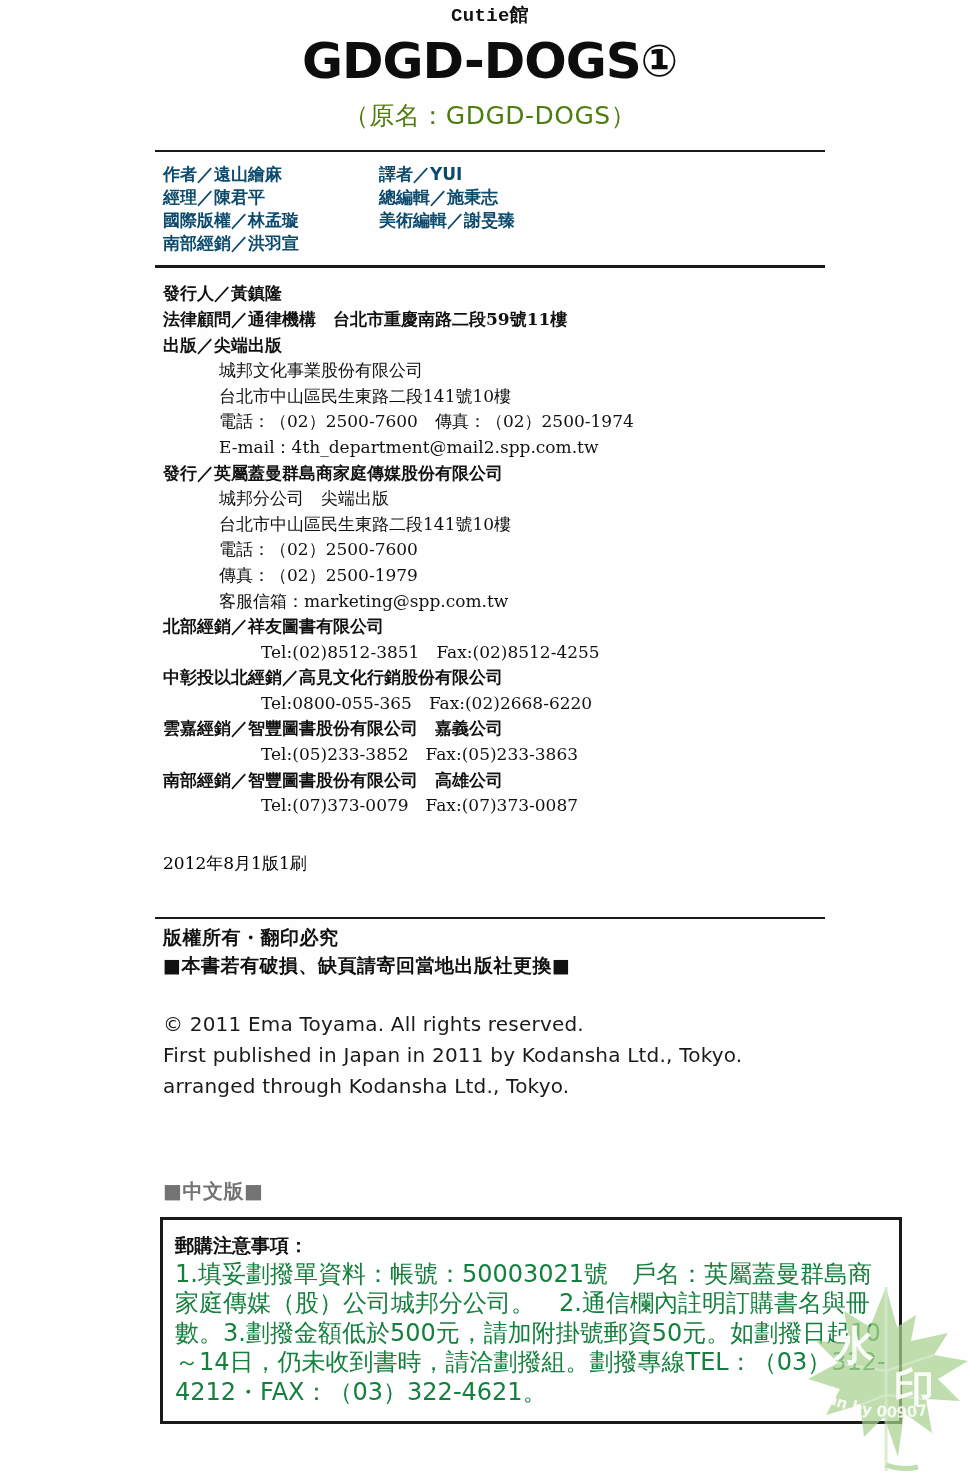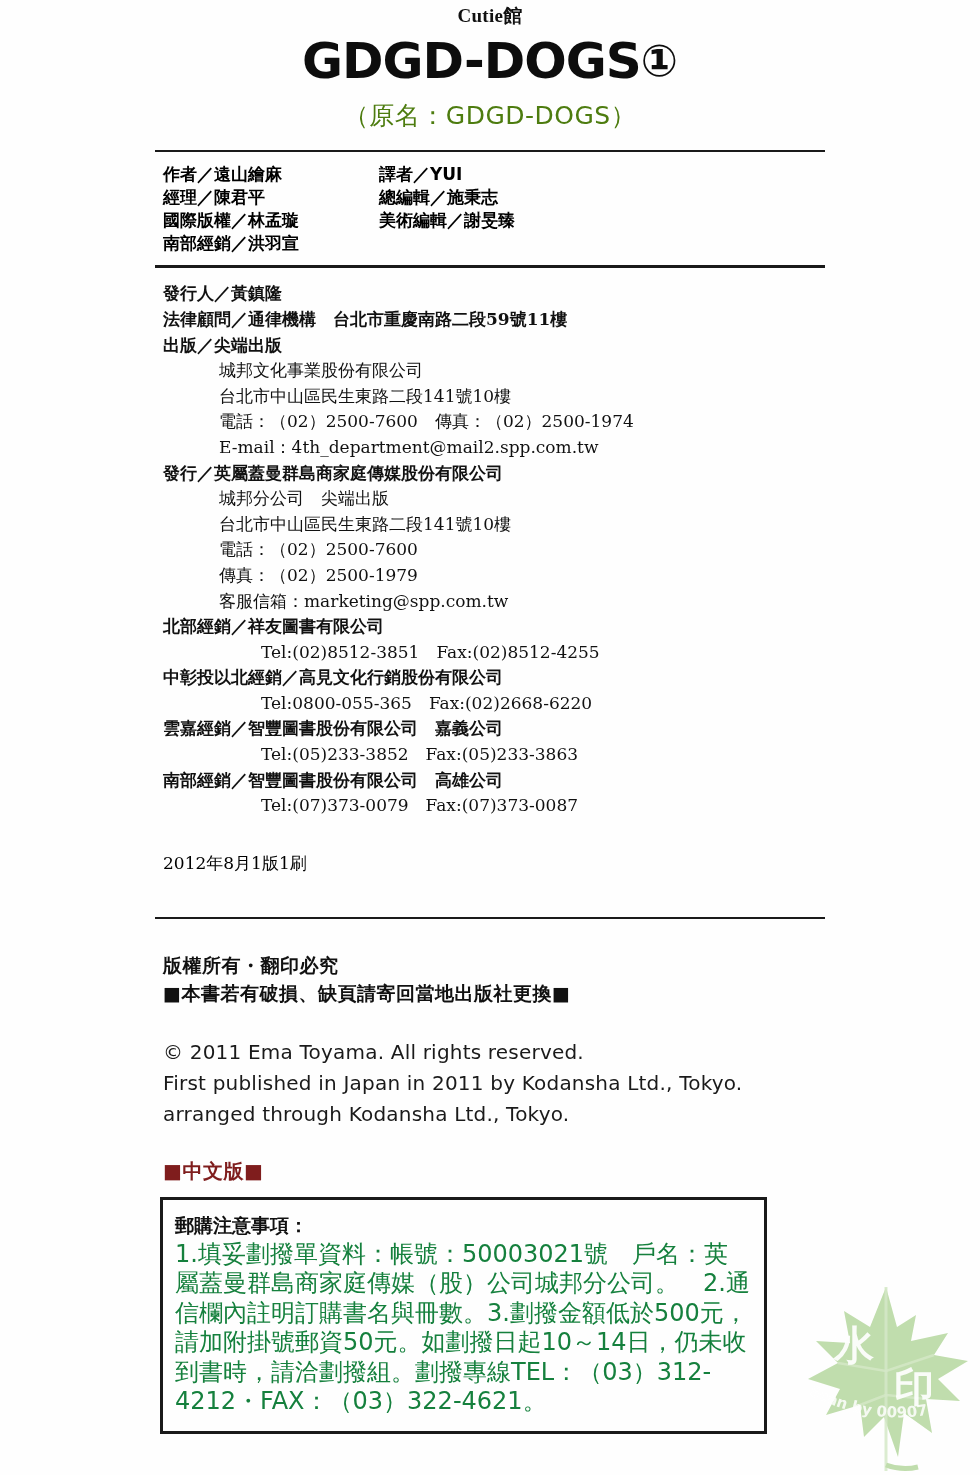--- a/index.html
+++ b/index.html
@@ -23,21 +23,21 @@
     inset: 0;
     background: #fefefe;
   }
 
   
   .header {
     padding-top: 6px;
     text-align: center;
   }
   .imprint {
-    font-family: Liberation Serif, serif;
+    font-family: Liberation Mono, monospace;
     font-weight: 700;
     font-size: 19px;
     letter-spacing: 0.3px;
     line-height: 1.1;
     color: #111;
   }
   .main-title {
     font-family: "DejaVu Sans", "Liberation Sans", sans-serif;
     font-weight: 700;
     font-size: 50px;
@@ -87,21 +87,21 @@
     top: 11px;
   }
   .staff-col.left { left: 8px; }
   .staff-col.right { left: 224px; }
   .staff-line {
     font-family: "DejaVu Sans", "Liberation Sans", sans-serif;
     font-weight: 700;
     font-size: 17px;
     line-height: 23px;
     white-space: nowrap;
-    color: #000000;
+    color: #0c4a6e;
   }
   .staff-line.gap { visibility: hidden; }
 
   
   .pub {
     width: 670px;
     margin: 0 auto;
     padding-top: 13px;
   }
   .pub-line {
@@ -122,21 +122,21 @@
     line-height: 24px;
     padding-left: 8px;
     margin-top: 32px;
     color: #000000;
   }
 
   
   .rights {
     width: 670px;
     margin: 0 auto;
-    padding-top: 32px;
+    padding-top: 4px;
   }
   .rights-line {
     font-family: "DejaVu Sans", "Liberation Sans", sans-serif;
     font-weight: 700;
     font-size: 19px;
     line-height: 28px;
     padding-left: 8px;
     letter-spacing: 0.5px;
     color: #111;
   }
@@ -161,33 +161,34 @@
     width: 670px;
     margin: 0 auto;
     padding-top: 28px;
   }
   .cn-ver-line {
     font-family: "DejaVu Sans", "Liberation Sans", sans-serif;
     font-weight: 700;
     font-size: 20px;
     letter-spacing: 0.5px;
     padding-left: 8px;
-    color: #7f1d1d;
+    color: #737373;
+    margin-top: 48px;
   }
 
   
   .mailbox-wrap {
     width: 670px;
     margin: 0 auto;
     padding-top: 12px;
   }
   .mailbox {
     border: 3px solid #1a1a1a;
     box-sizing: border-box;
-    width: 607px;
+    width: 742px;
     margin-left: 5px;
     padding: 11px 12px 14px 12px;
   }
   .mail-heading {
     font-family: "DejaVu Sans", "Liberation Sans", sans-serif;
     font-weight: 700;
     font-size: 19px;
     line-height: 29px;
     color: #111;
   }

